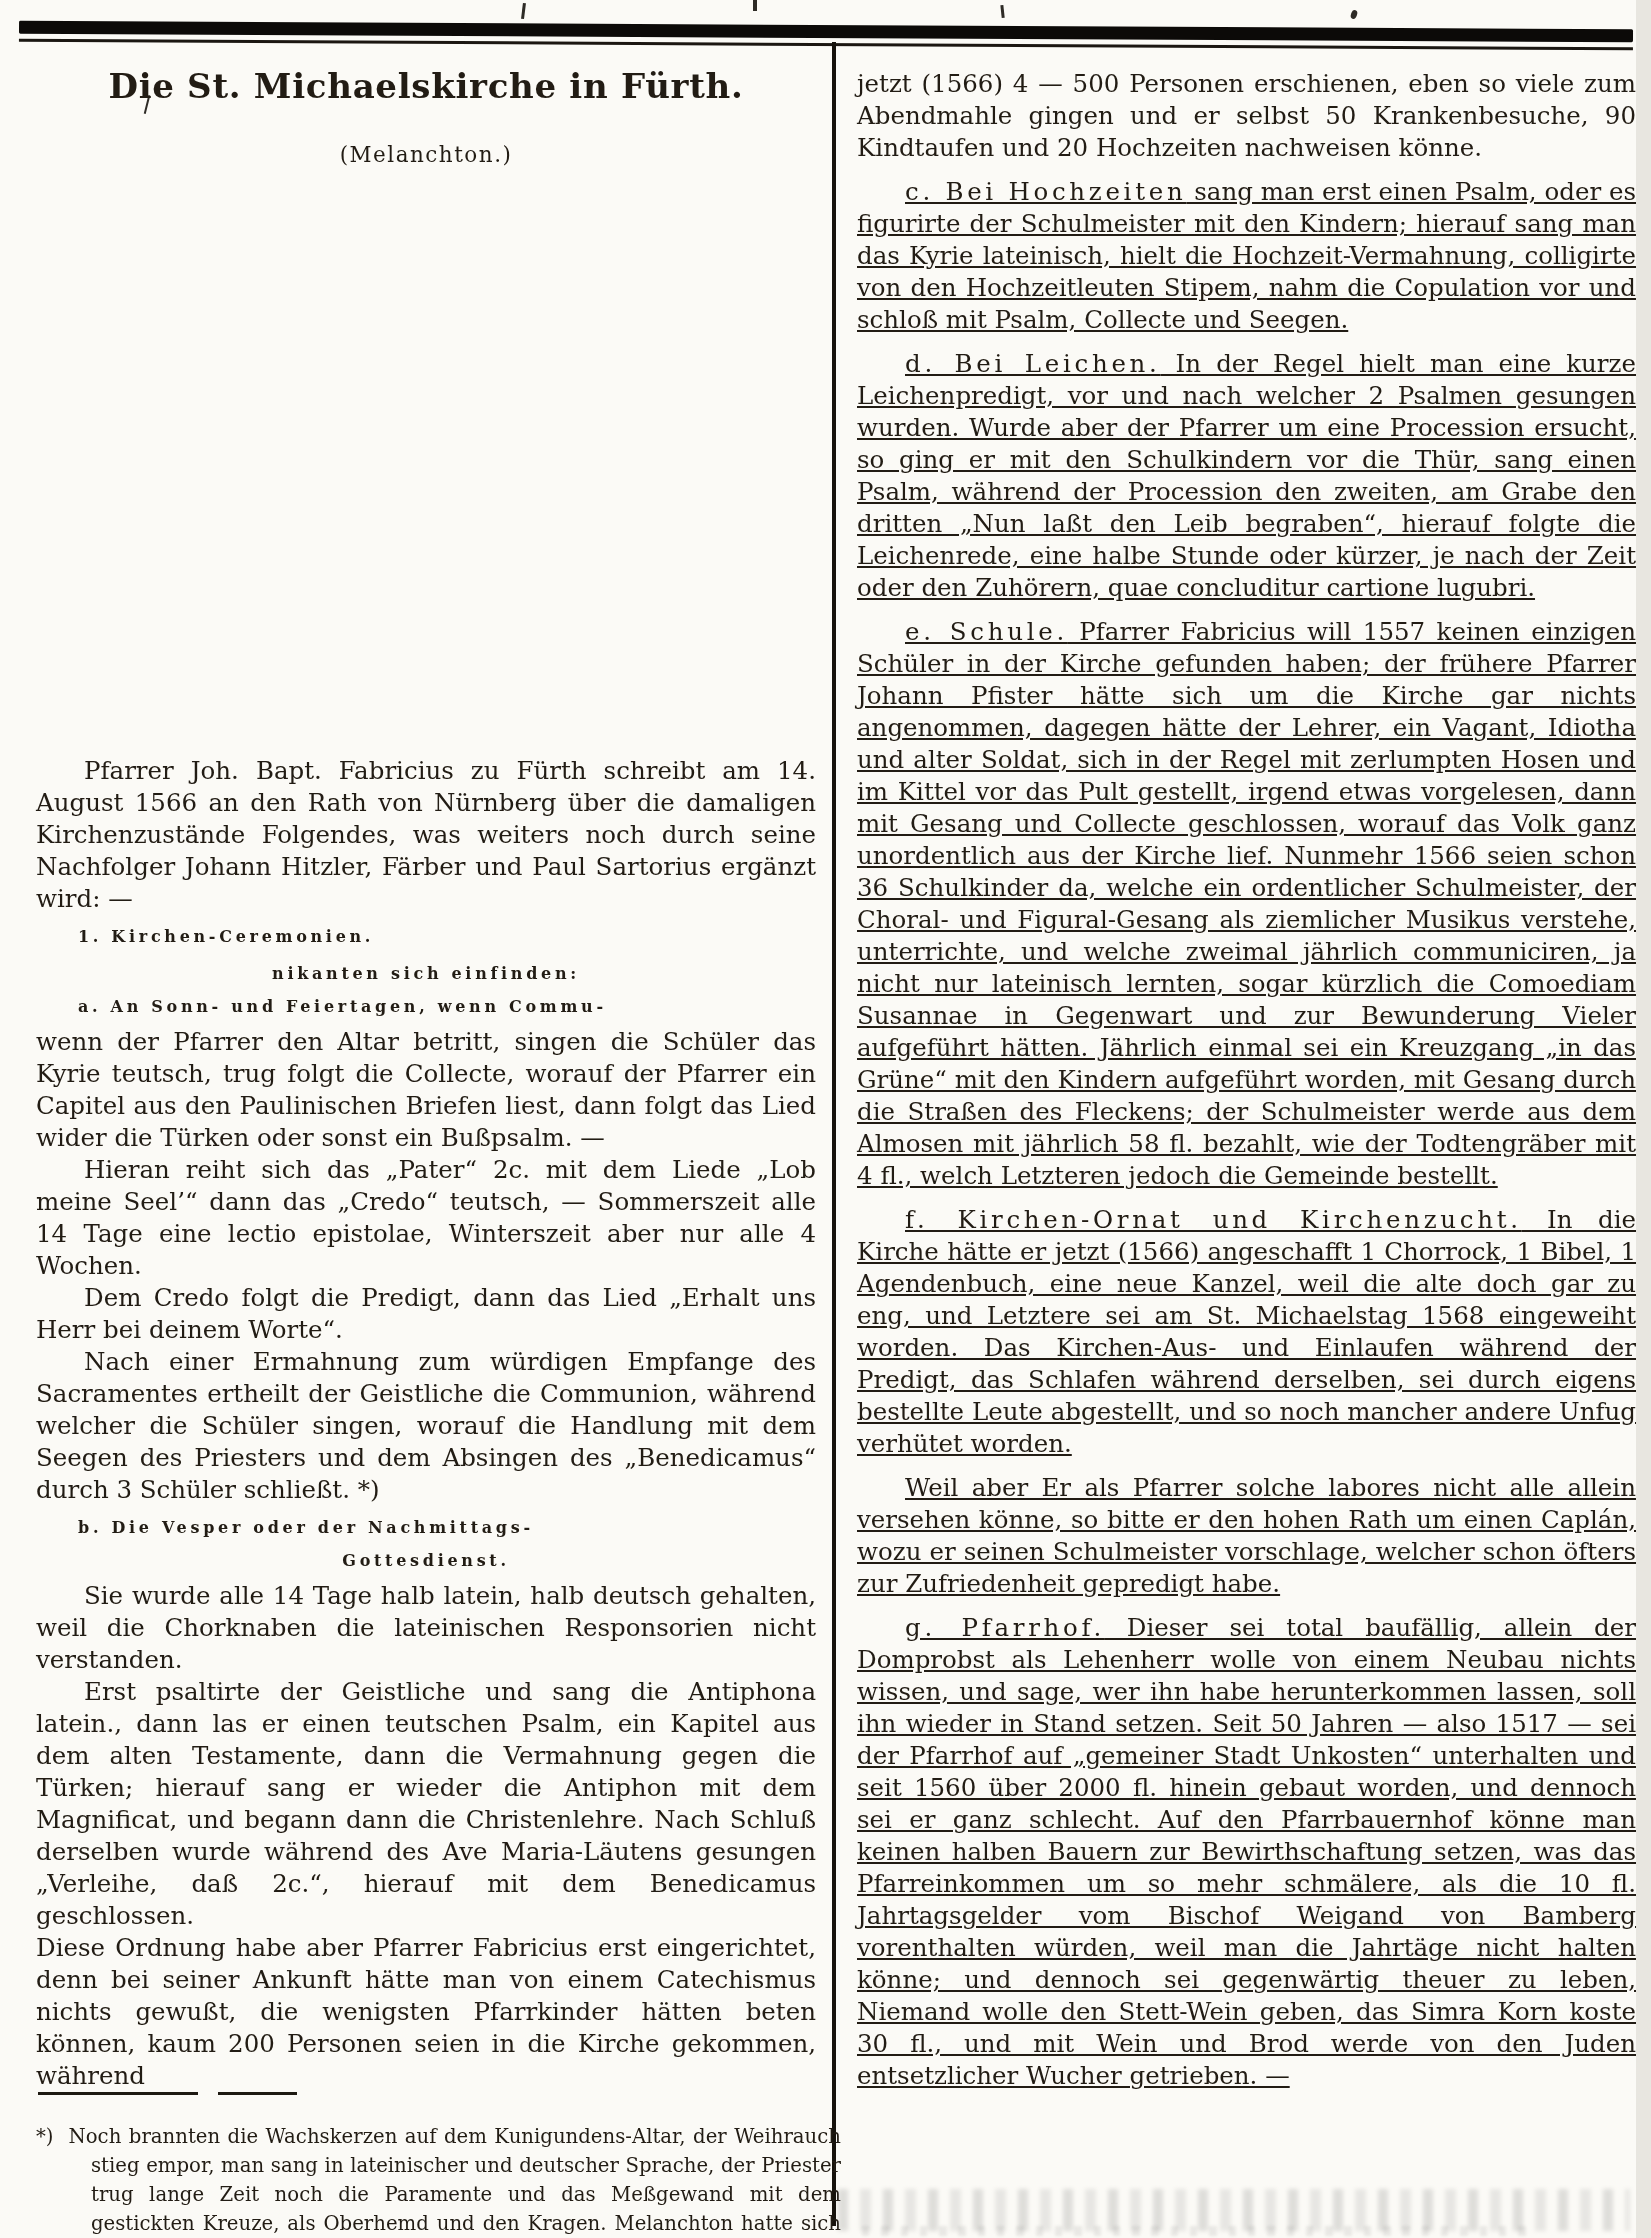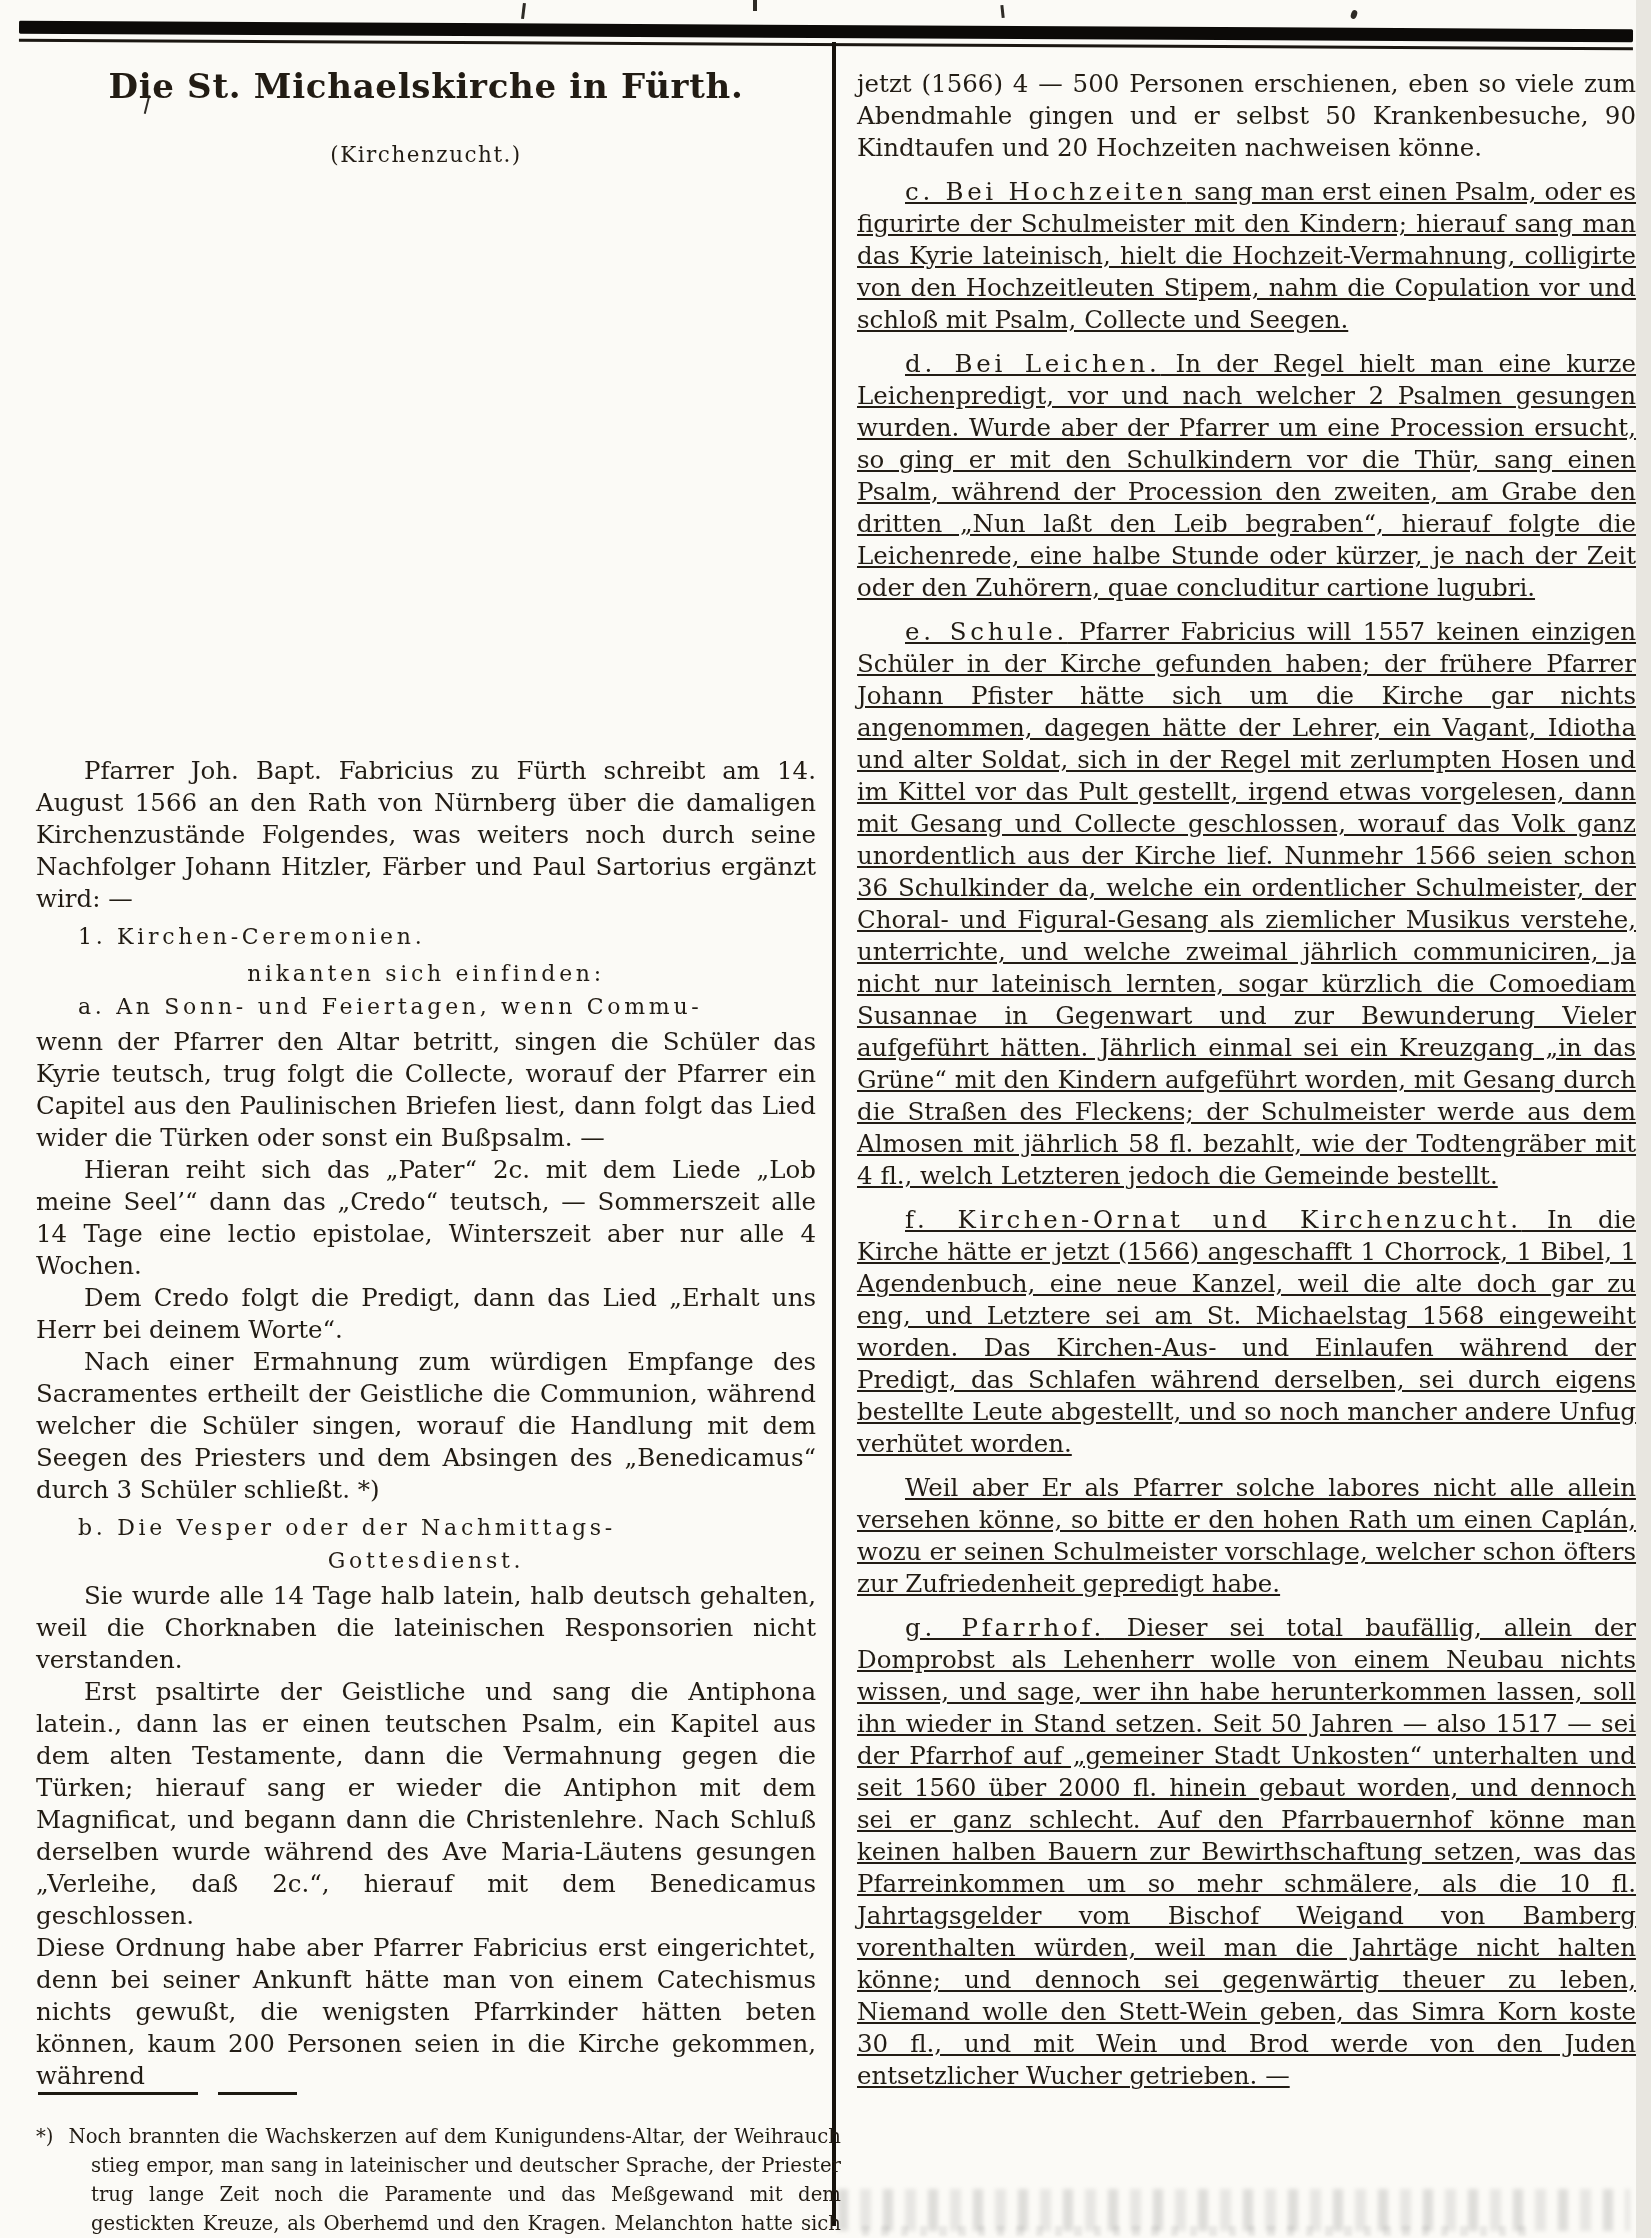--- a/index.html
+++ b/index.html
@@ -47,21 +47,21 @@
   }
   .col-subtitle{font-size:21.5px;text-align:center;margin-top:34px;letter-spacing:1.5px;}
   .spacer{height:588px;flex:0 0 auto;}
   .para{
     font-size:24.5px;line-height:32px;margin:0;
     text-align:justify;hyphens:auto;
   }
   .para.indent{text-indent:48px;}
   .para.gap{margin-top:12px;text-decoration:underline;}
   .gesperrt{letter-spacing:3.7px;}
-  .heading{font-size:22px;line-height:33px;letter-spacing:3.7px;margin:4.5px 0 3px 0;}
+  .heading{font-size:16px;line-height:33px;letter-spacing:3.7px;margin:4.5px 0 3px 0;font-weight:bold;}
   .heading .hline{white-space:nowrap;}
   .heading .hline.center{text-align:center;}
   .heading .hline.hindent{padding-left:42px;}
   
   .footnote-block{margin-top:auto;padding-bottom:33px;}
   .fn-rule{
     width:276px;height:3.7px;margin:0 0 27px 1.5px;
     background:linear-gradient(90deg,#1d1912 0 160px, transparent 160px 180px, #1d1912 180px 259px, transparent 259px 100%);
   }
   .footnote{
@@ -83,21 +83,21 @@
   <span class="mark m1"></span>
   <span class="mark m2"></span>
   <span class="mark m3"></span>
   <span class="mark m4"></span>
   <span class="mark m5"></span>
 
   <div class="divider" style="background: rgb(22, 18, 12);"></div>
 
   <div class="col col-left">
     <div class="col-title">Die St. Michaelskirche in Fürth.</div>
-    <div class="col-subtitle">(Kirchenzucht.)</div>
+    <div class="col-subtitle">(Melanchton.)</div>
     <div class="spacer"></div>
     <div>
         <p class="para indent"><span>Pfarrer Joh. Bapt. Fabricius zu Fürth schreibt am 14. August 1566 an den Rath von Nürnberg über die damaligen Kirchenzustände Folgendes, was weiters noch durch seine Nachfolger Johann Hitzler, Färber und Paul Sartorius ergänzt wird: —</span></p>
         <div class="heading">
           <div class="hline hindent">1. Kirchen-Ceremonien.</div>
         </div>
         <div class="heading">
           <div class="hline center">nikanten sich einfinden:</div>
           <div class="hline hindent">a. An Sonn- und Feiertagen, wenn Commu-</div>
         </div>

